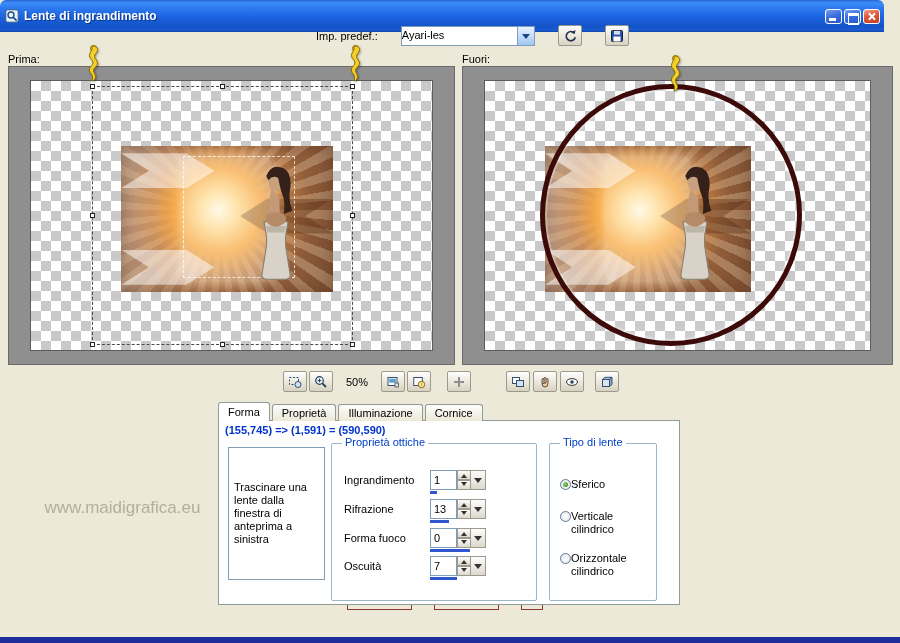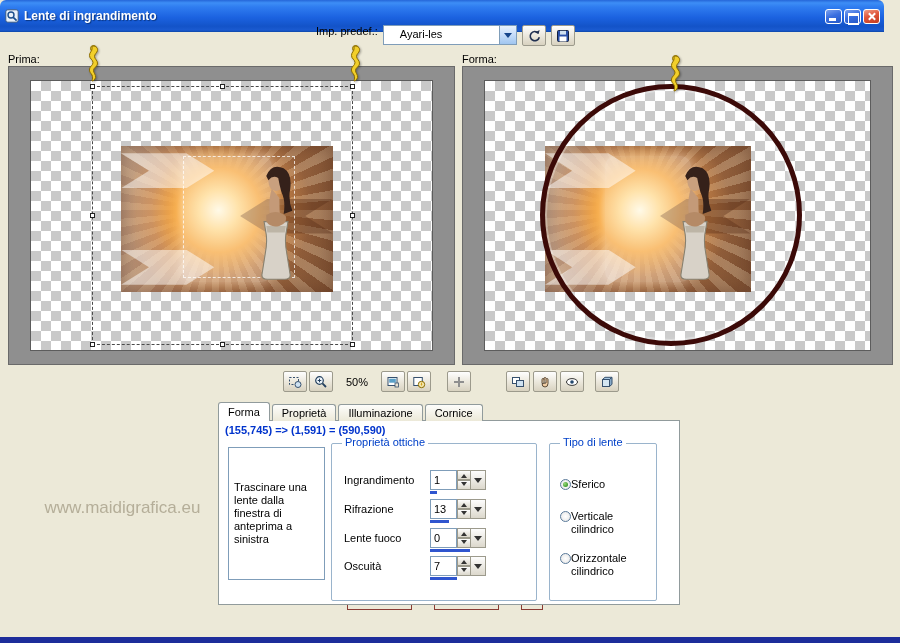--- a/index.html
+++ b/index.html
@@ -17,23 +17,23 @@
   .wbtn{width:17px;height:15px;border-radius:3px;border:1px solid #fff;position:relative;cursor:pointer}
   .wbtn.min,.wbtn.res{background:linear-gradient(160deg,#7ba1ee 0%,#3a6fe0 45%,#2558c8 100%)}
   .wbtn.close{background:linear-gradient(160deg,#f0a088 0%,#e0563a 45%,#c23c20 100%)}
   .wbtn.min::after{content:"";position:absolute;left:3px;bottom:2px;width:7px;height:3px;background:#fff}
   .wbtn.res::after{content:"";position:absolute;left:3px;top:3px;width:9px;height:8px;border:1px solid #fff;border-top-width:3px}
   .wbtn.close::before,.wbtn.close::after{content:"";position:absolute;left:7px;top:2px;width:2px;height:9px;background:#fff}
   .wbtn.close::before{transform:rotate(45deg)}
   .wbtn.close::after{transform:rotate(-45deg)}
 
   
-  .preset-row{position:absolute;top:25px;left:316px;display:flex;align-items:flex-start;gap:5px;height:21px}
+  .preset-row{position:absolute;top:25px;left:316px;display:flex;align-items:center;gap:23px;height:21px}
   .combo{width:134px;height:20px;border:1px solid #7f9db9;background:#fff;display:flex;align-items:stretch;cursor:pointer}
-  .combo-text{flex:1;padding:2px 16px;overflow:hidden;white-space:nowrap}
+  .combo-text{flex:1;padding:2px 0;overflow:hidden;white-space:nowrap}
   .combo-btn{width:17px;background:linear-gradient(#e7f2fd,#c9defa 45%,#a0c6f0);border-left:1px solid #7f9db9;display:flex;align-items:center;justify-content:center}
   .combo-btn i{display:block;width:0;height:0;border:4px solid transparent;border-top:5px solid #16458c;margin-top:5px}
   .tbtn{width:24px;height:21px;background:linear-gradient(#fefefe,#eae6da 55%,#d8d2c0);border:1px solid #9c9a8c;border-radius:2px;display:flex;align-items:center;justify-content:center;padding:0;cursor:pointer}
   .tbtn svg{display:block}
 
   
   .pane-label{position:absolute;top:53px}
   .pane{position:absolute;top:66px;background:#8f8f8f;border:1px solid #6a6a6a}
   .pane.before{left:8px;width:447px;height:299px}
   .pane.after{left:462px;width:431px;height:299px}
@@ -155,21 +155,21 @@
     <button class="tbtn">
       <svg width="14" height="14" viewBox="0 0 14 14">
         <rect x="1.5" y="1.5" width="11" height="11" rx="1" fill="#2a50a8" stroke="#12203f"></rect>
         <rect x="4" y="1.8" width="6" height="3.8" fill="#cfe0f0"></rect>
         <rect x="3.5" y="7.5" width="7" height="5" fill="#fff"></rect>
       </svg>
     </button>
   </div>
 
   <span class="pane-label" style="left:8px">Prima:</span>
-  <span class="pane-label" style="left:462px">Forma:</span>
+  <span class="pane-label" style="left:462px">Fuori:</span>
 
   <div class="pane before">
     <div class="canvas">
       <div class="art">
         <div class="chev top"></div>
         <div class="chev bot"></div>
         <div class="chev dark"></div>
         <div class="band"></div>
         <div class="inner-box"></div>
         <svg class="figure" viewBox="0 0 60 110">
@@ -350,21 +350,21 @@
           <span class="spin-drop">
               <i></i>
             </span>
         </span>
         <span class="mini-track">
             <i class="mini-fill" style="width:34%"></i>
           </span>
       </div>
 
       <div class="opt-row" style="top:84px">
-        <span class="opt-label">Lente fuoco</span>
+        <span class="opt-label">Forma fuoco</span>
         <span class="spin">
           <input class="spin-edit" value="0" style="">
           <span class="spin-btns">
             <span class="spin-up">
                 <i></i>
               </span>
             <span class="spin-down">
                 <i></i>
               </span>
           </span>

